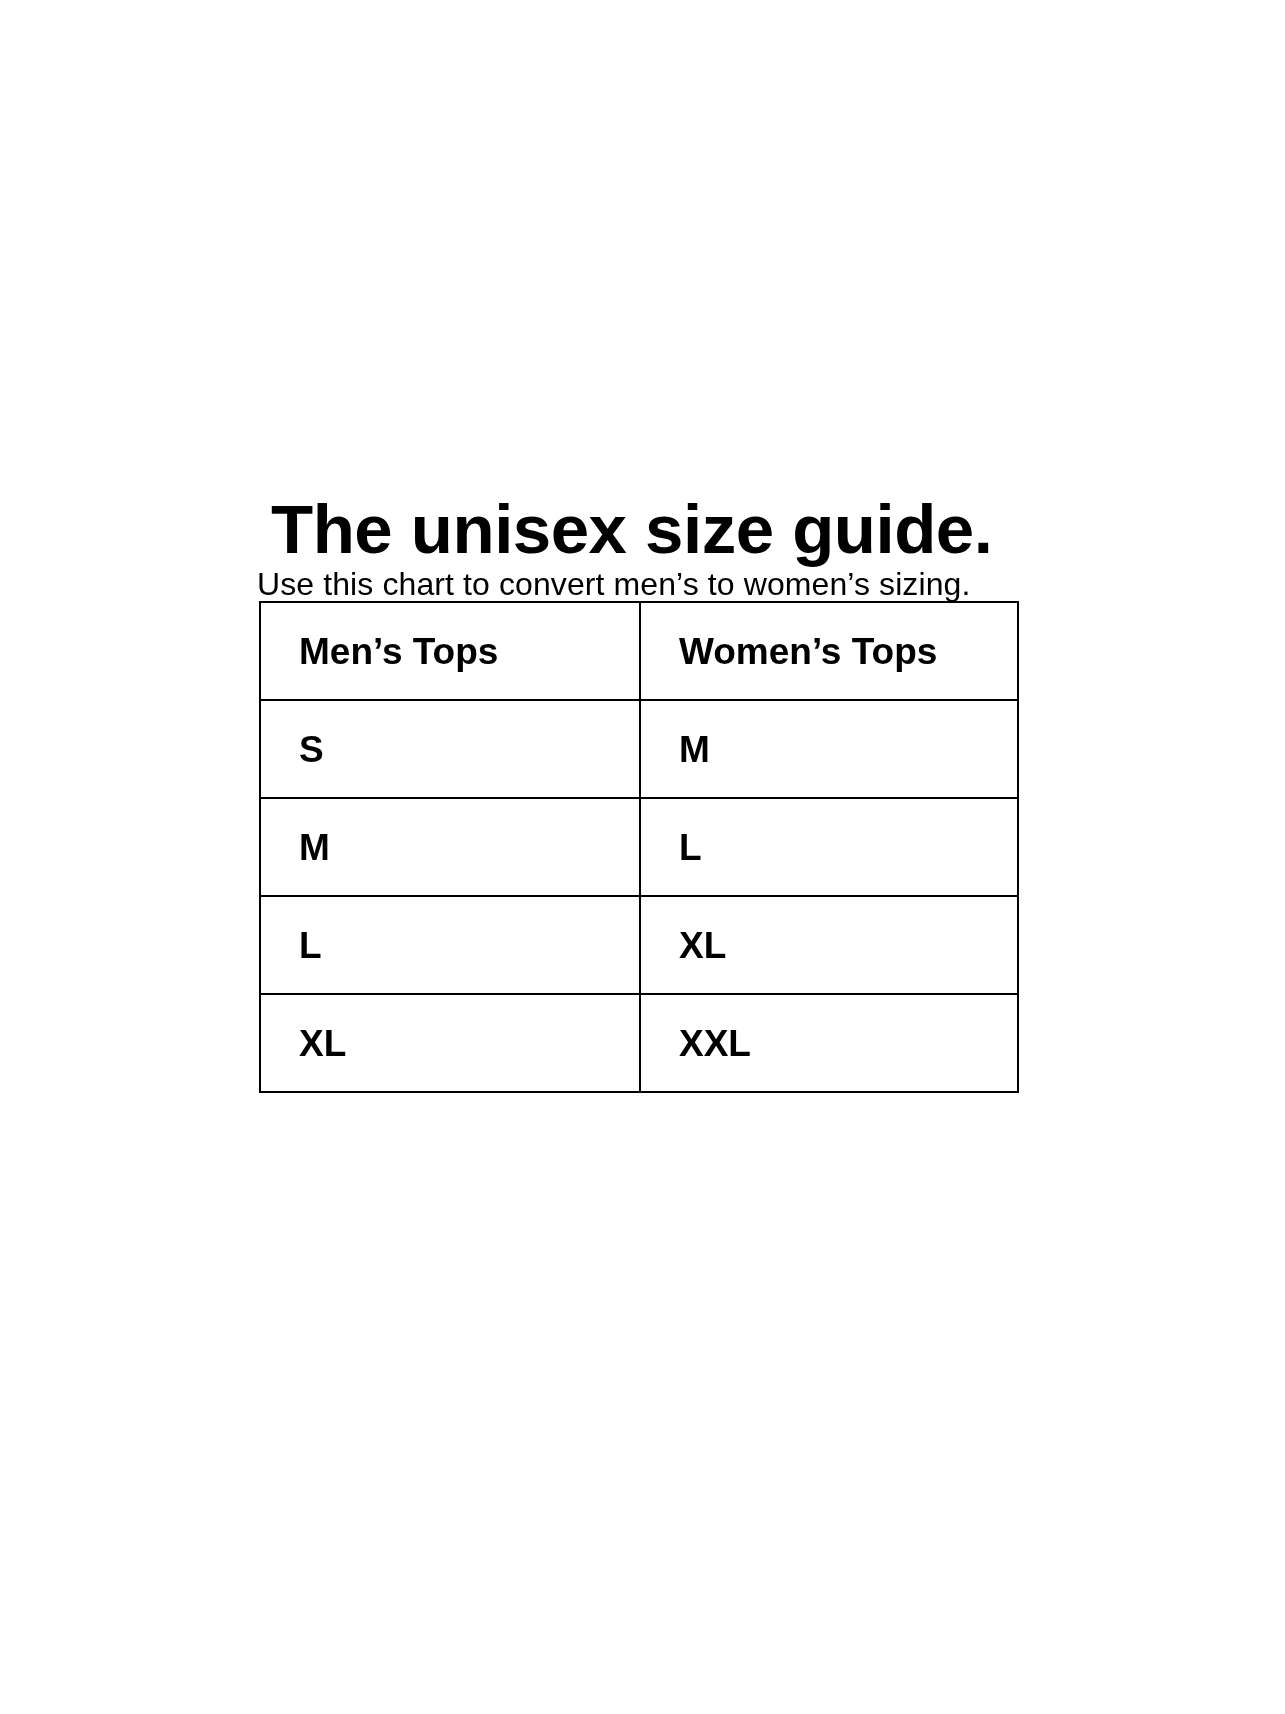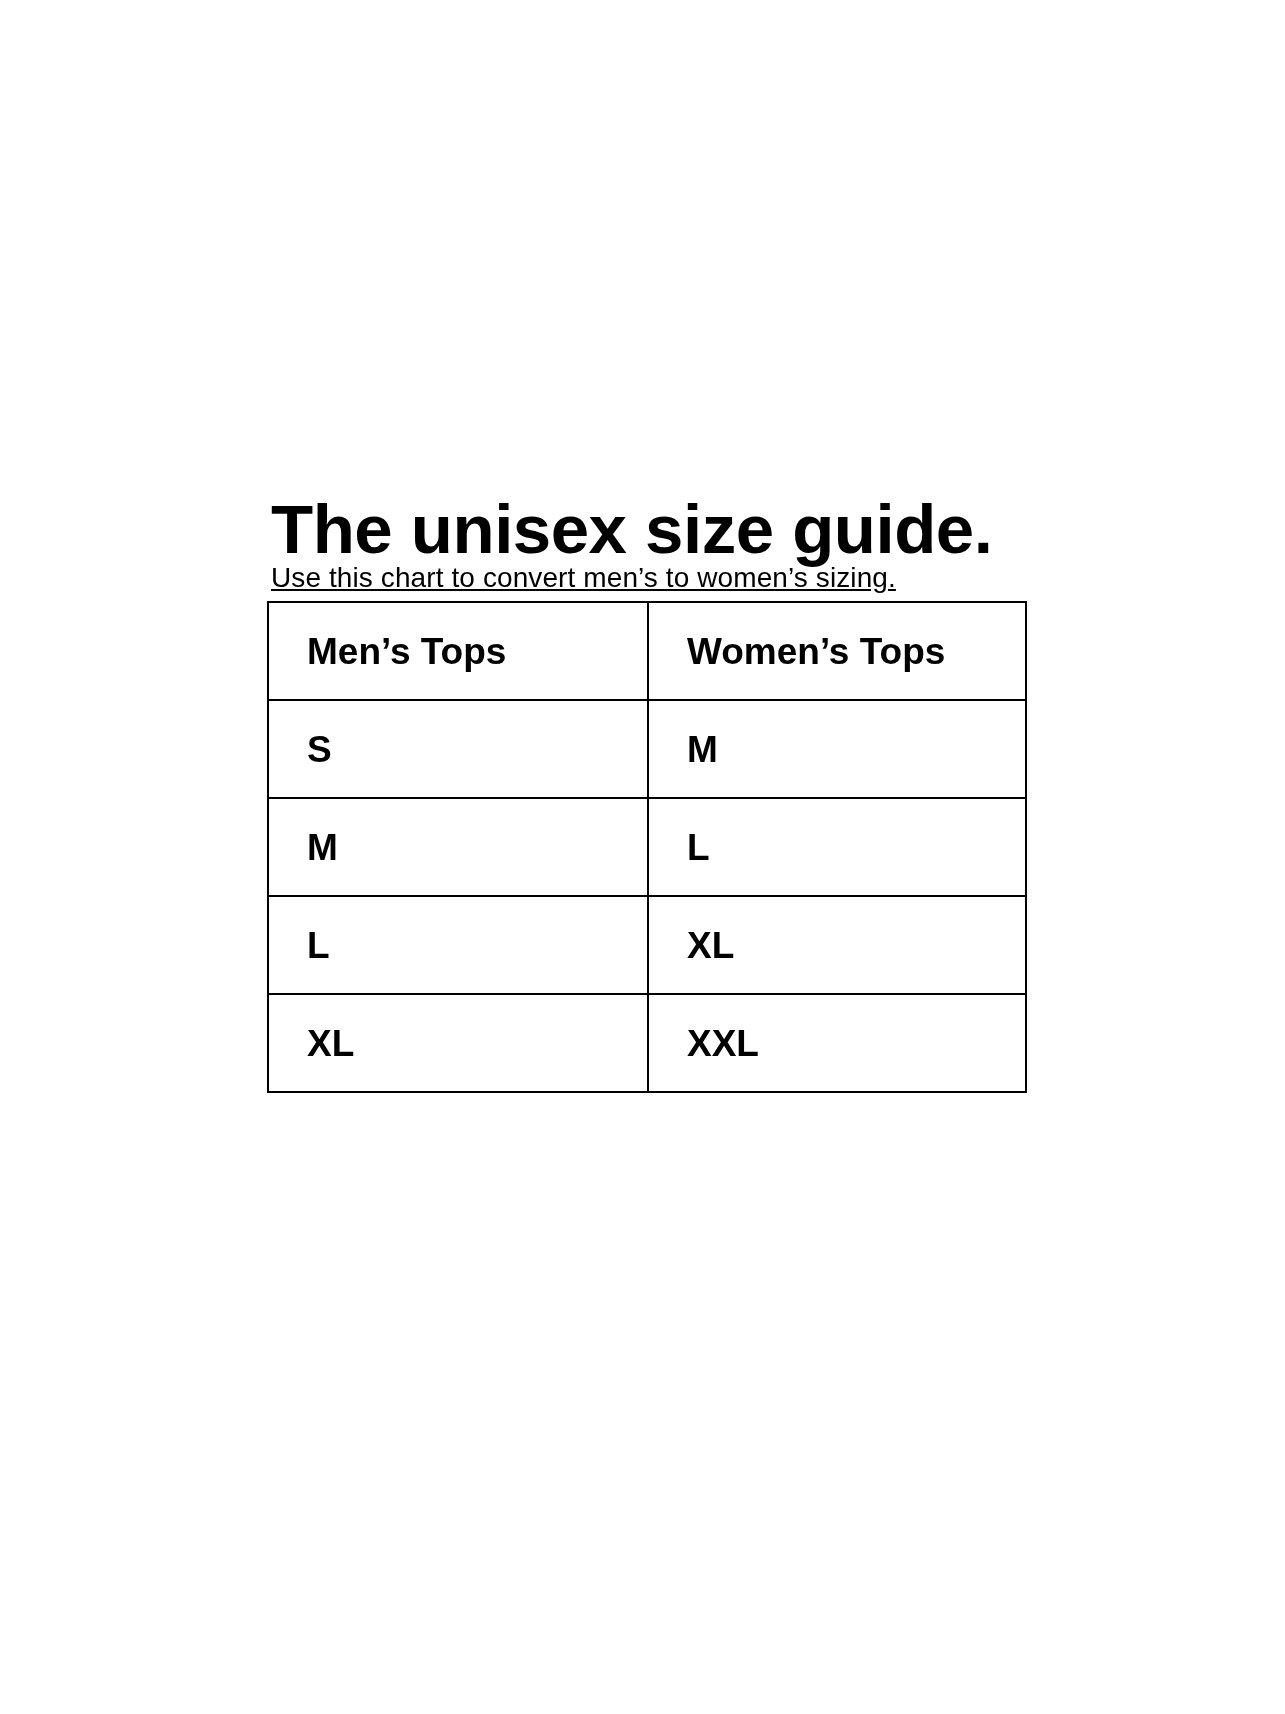--- a/index.html
+++ b/index.html
@@ -20,37 +20,35 @@
     left: 271px;
     top: 449px;
     font-size: 69px;
     font-weight: 700;
     letter-spacing: -0.5px;
     line-height: 1;
     white-space: nowrap;
   }
   .page-subtitle {
     position: absolute;
-    left: 271px;
+    left: 257px;
     top: 536px;
-    font-size: 28px;
+    font-size: 32px;
     font-weight: 400;
     letter-spacing: 0.1px;
     line-height: 1;
     white-space: nowrap;
-    text-decoration: underline;
   }
   table.size-table {
     position: absolute;
     left: 259px;
     top: 601px;
     width: 758px;
     border-collapse: collapse;
     table-layout: fixed;
-    margin-left: 8px;
   }
   .size-table th,
   .size-table td {
     border: 2.5px solid #000000;
     height: 96px;
     padding: 0 0 0 38px;
     text-align: left;
     vertical-align: middle;
     font-size: 37px;
     font-weight: 700;

